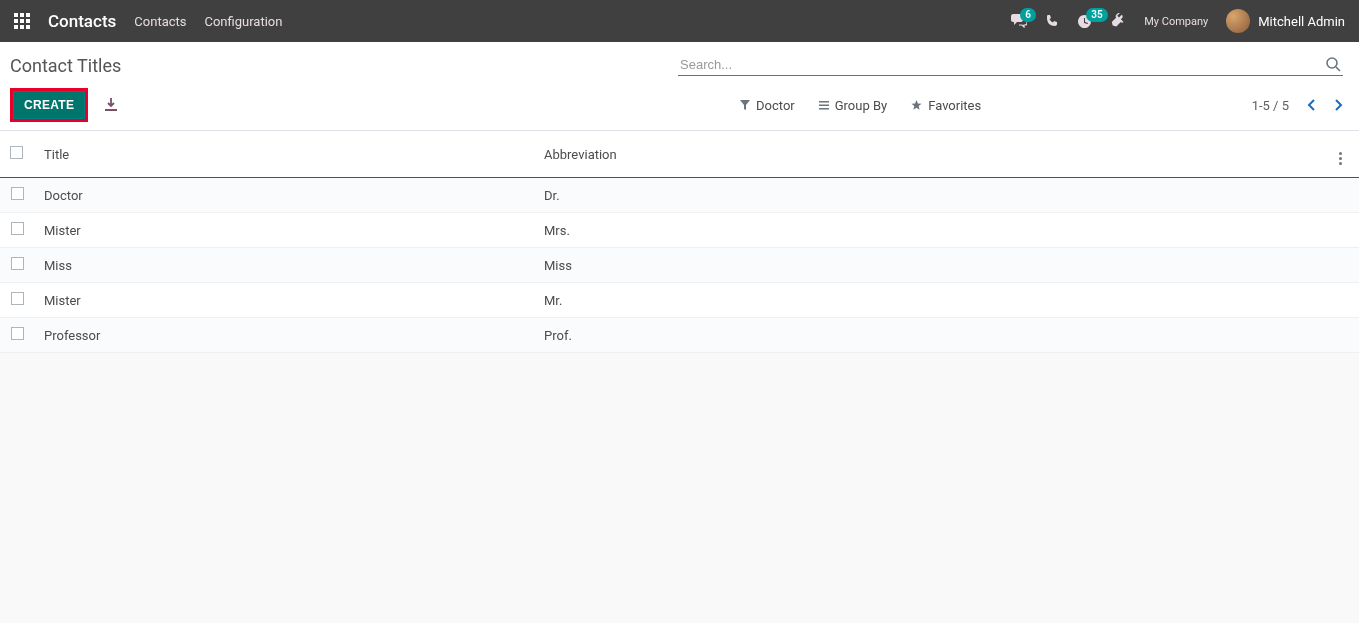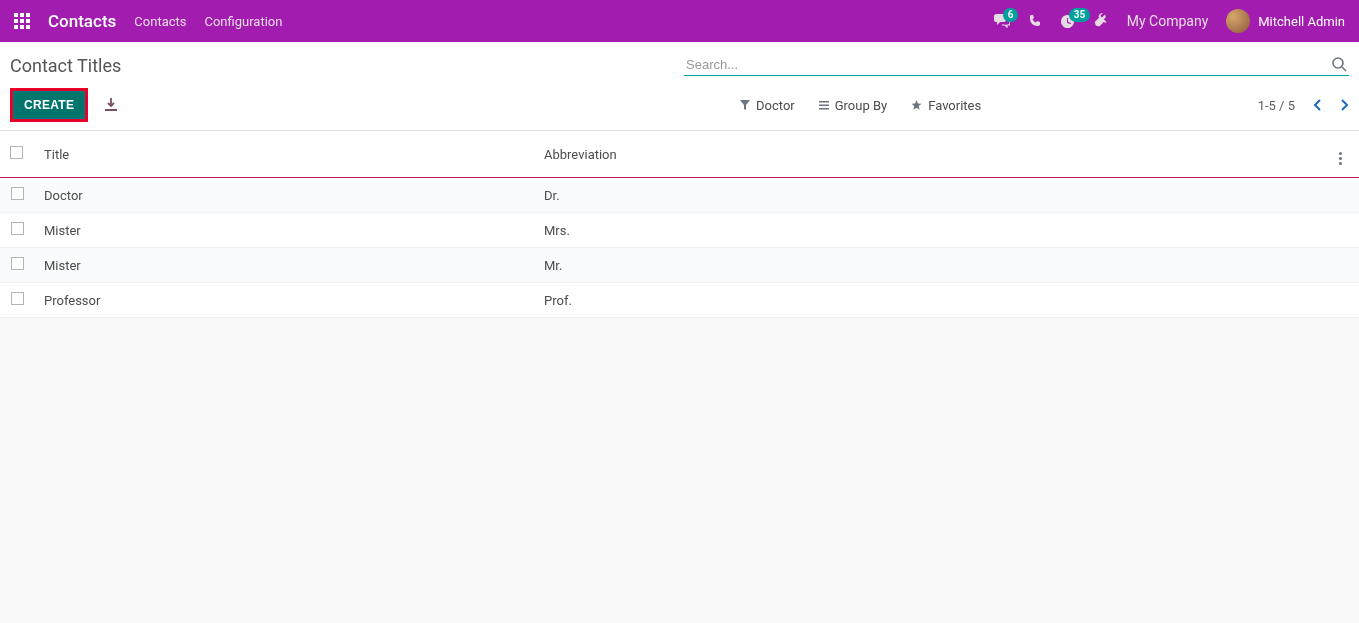--- a/index.html
+++ b/index.html
@@ -8,40 +8,40 @@
     font-size: 13px;
     color: #4c4c4c;
     background: #f9f9f9;
     width: 1359px;
     height: 623px;
     overflow: hidden;
   }
   
   .navbar {
     height: 42px;
-    background: #a21caf;
+    background: #404040;
     display: flex;
     align-items: center;
     color: #fff;
     padding: 0 14px;
     justify-content: space-between;
   }
   .nav-left { display:flex; align-items:center; gap:18px; }
   .apps-icon { width:16px; height:16px; display:grid; grid-template-columns:repeat(3,4px); grid-template-rows:repeat(3,4px); gap:2px; cursor:pointer;}
   .apps-icon span { background:#fff; width:4px; height:4px; }
   .brand { font-size:17px; font-weight:500; color:#fff; }
   .nav-link { color:#e7dbe3; font-size:13px; cursor:pointer; }
   .nav-right { display:flex; align-items:center; gap:18px; }
   .icon-btn { position:relative; color:#e7dbe3; cursor:pointer; display:flex; align-items:center; }
   .badge { position:absolute; top:-6px; left:9px; background:#00a09d; color:#fff; font-size:10px; font-weight:600; border-radius:9px; padding:0 5px; line-height:14px; min-width:14px; text-align:center;}
-  .nav-text { color:#e7dbe3; font-size:14px; cursor:pointer; }
+  .nav-text { color:#e7dbe3; font-size:11px; cursor:pointer; }
   .avatar { width:24px; height:24px; border-radius:50%; background: radial-gradient(circle at 30% 30%, #d9a66c, #8a5a3a); display:inline-block; }
   .user-block { display:flex; align-items:center; gap:8px; cursor:pointer;}
   
-  .control-panel { background:#fff; border-bottom:1px solid #dee2e6; padding: 12px 10px 8px 10px; }
+  .control-panel { background:#fff; border-bottom:1px solid #dee2e6; padding: 12px 16px 8px 10px; }
   .cp-row { display:flex; justify-content:space-between; align-items:center; }
   .cp-title { font-size:18px; color:#555; font-weight:400; }
   .search-wrap { flex:0 0 665px; display:flex; align-items:center; border-bottom:1px solid #00a09d; padding:3px 2px; }
   .search-input { flex:1; border:none; outline:none; font-size:13px; color:#666; background:transparent;}
   .search-input::placeholder { color:#999; }
   .search-icon { color:#6c757d; cursor:pointer; }
   .cp-row2 { display:flex; justify-content:space-between; align-items:center; margin-top:12px; }
   .cp-left2 { display:flex; align-items:center; gap:10px; }
   .create-btn-wrap { border:3px solid #e9002a; padding:0; }
   .create-btn { background:#00756b; color:#fff; border:1px solid #017e84; font-weight:600; font-size:12px; padding:6px 10px; cursor:pointer; letter-spacing:0.3px;}
@@ -213,20 +213,26 @@
           <td class="col-more"></td>
         </tr>
         <tr>
           <td class="col-check"><span class="chk"></span></td>
           <td class="col-title">Mister</td>
           <td>Mrs.</td>
           <td class="col-more"></td>
         </tr>
         <tr>
           <td class="col-check"><span class="chk"></span></td>
+          <td class="col-title">Miss</td>
+          <td>Miss</td>
+          <td class="col-more"></td>
+        </tr>
+        <tr>
+          <td class="col-check"><span class="chk"></span></td>
           <td class="col-title">Mister</td>
           <td>Mr.</td>
           <td class="col-more"></td>
         </tr>
         <tr>
           <td class="col-check"><span class="chk"></span></td>
           <td class="col-title">Professor</td>
           <td>Prof.</td>
           <td class="col-more"></td>
         </tr>

